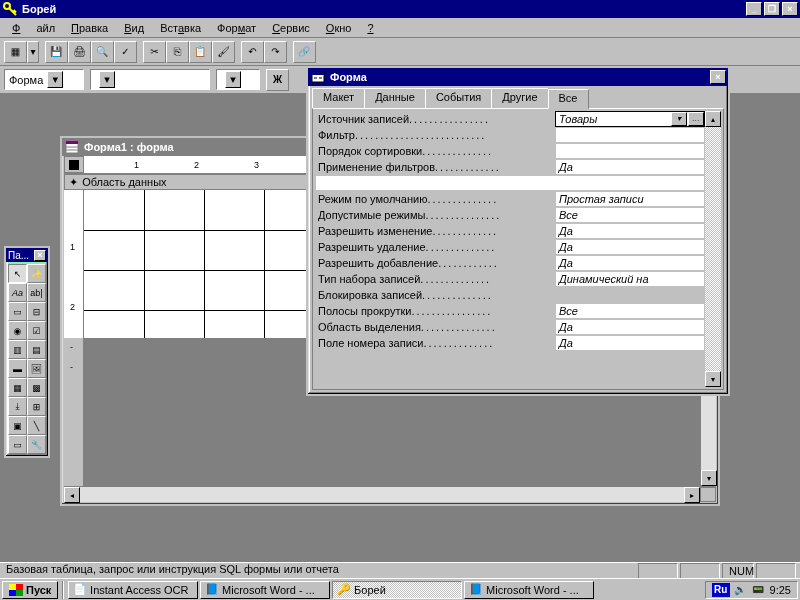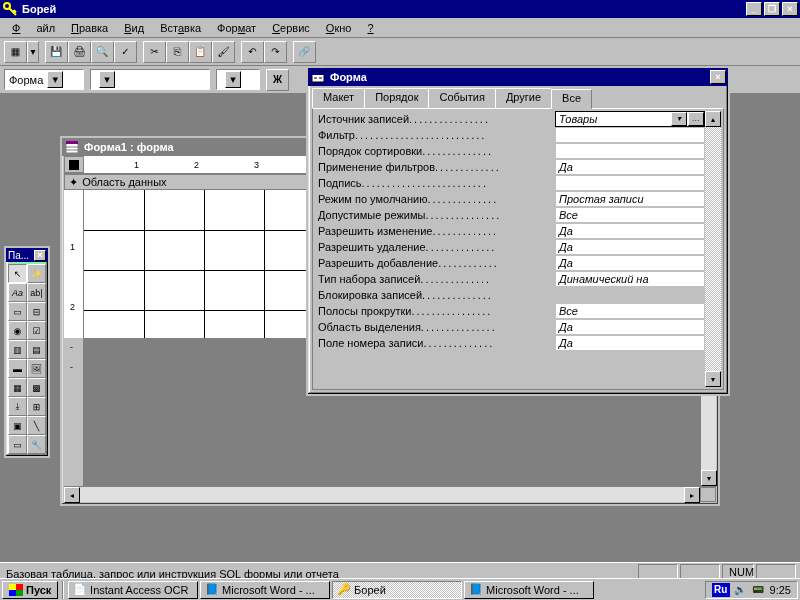--- a/index.html
+++ b/index.html
@@ -67,21 +67,21 @@
 .prop-vscroll { position:absolute; right:2px; top:2px; bottom:2px; width:16px; background:#c0c0c0;}
 
 
 .toolbox { position: absolute; left: 4px; top: 150px; width: 46px; background: #86efac; border: 2px solid #c0c0c0; box-shadow: -1px -1px #000 inset, 1px 1px #dfdfdf inset, -2px -2px #808080 inset, 2px 2px #fff inset; }
 .toolbox .titlebar { background:#000080; height:14px; font-size:10px;}
 .toolbox-body { display: flex; flex-wrap: wrap; padding: 2px; }
 .tool { width: 19px; height: 19px; background: #c0c0c0; border: 1px solid #fff; border-right-color: #808080; border-bottom-color: #808080; display: flex; align-items: center; justify-content: center; font-size: 9px; }
 .tool.pressed { border: 1px solid #808080; border-right-color: #fff; border-bottom-color: #fff; background:#dcdcdc;}
 
 
-.statusbar { position: absolute; bottom: 20px; left: 0; right: 0; height: 18px; background: #c0c0c0; display: flex; align-items: flex-end; padding: 0 4px; border-top: 1px solid #fff; font-size: 11px; }
+.statusbar { position: absolute; bottom: 20px; left: 0; right: 0; height: 18px; background: #c0c0c0; display: flex; align-items: flex-start; padding: 0 4px; border-top: 1px solid #fff; font-size: 11px; }
 .statusbar .sfield { border: 1px solid #808080; border-right-color: #fff; border-bottom-color: #fff; padding: 1px 6px; margin-left: 2px; height: 16px; line-height: 13px;}
 .statusbar .smain { flex: 1; padding-left: 2px; }
 
 
 .taskbar { position: absolute; bottom: 0; left: 0; right: 0; height: 22px; background: #c0c0c0; border-top: 1px solid #fff; display: flex; align-items: center; padding: 1px 2px; gap: 2px; }
 .start-btn { height: 18px; background: #c0c0c0; border: 1px solid #fff; border-right-color: #000; border-bottom-color: #000; padding: 0 6px; display: flex; align-items: center; font-weight: bold; gap: 3px;}
 .start-btn .winlogo { width:14px; height:12px; background: conic-gradient(from 0deg, #ff0000 0 25%, #00a000 0 50%, #0000ff 0 75%, #ffff00 0 100%);}
 .task-btn { height: 18px; background: #c0c0c0; border: 1px solid #fff; border-right-color: #000; border-bottom-color: #000; padding: 0 4px; display: flex; align-items: center; gap: 3px; width: 130px; font-size: 11px; overflow: hidden; white-space: nowrap;}
 .task-btn.active { border: 1px solid #808080; border-right-color: #fff; border-bottom-color: #fff; background: repeating-conic-gradient(#c0c0c0 0% 25%, #fff 0% 50%) 50% / 2px 2px;}
 .tray { margin-left: auto; height: 18px; border: 1px solid #808080; border-right-color: #fff; border-bottom-color: #fff; padding: 0 6px; display: flex; align-items: center; gap: 4px; font-size: 11px; }
@@ -263,21 +263,21 @@
             <rect x="3" y="7" width="3" height="2" fill="#808080"></rect>
             <rect x="8" y="7" width="3" height="2" fill="#808080"></rect>
           </svg>
       </span>
       <span class="title">Форма</span>
       <div class="win-btn">×</div>
     </div>
     <div class="prop-body">
       <div class="tabs">
         <div class="tab">Макет</div>
-        <div class="tab">Порядок</div>
+        <div class="tab">Данные</div>
         <div class="tab">События</div>
         <div class="tab">Другие</div>
         <div class="tab active">Все</div>
       </div>
       <div class="prop-list">
         <div class="prop-scroll-inner" id="prop-rows">
             <div class="prow active">
               <div class="plabel">Источник записей<span class="dots">................</span></div>
               <div class="pvalue">Товары<div class="valbtn">▾</div><div class="valbtn" style="margin-left: 1px;">…</div></div>
             </div>
@@ -287,21 +287,20 @@
             </div>
             <div class="prow">
               <div class="plabel">Порядок сортировки<span class="dots">..............</span></div>
               <div class="pvalue"></div>
             </div>
             <div class="prow">
               <div class="plabel">Применение фильтров<span class="dots">.............</span></div>
               <div class="pvalue">Да</div>
             </div>
             <div class="prow">
-              <div class="plabel">Подпись<span class="dots">.........................</span></div>
               <div class="pvalue"></div>
             </div>
             <div class="prow">
               <div class="plabel">Режим по умолчанию<span class="dots">..............</span></div>
               <div class="pvalue">Простая записи</div>
             </div>
             <div class="prow">
               <div class="plabel">Допустимые режимы<span class="dots">...............</span></div>
               <div class="pvalue">Все</div>
             </div>

